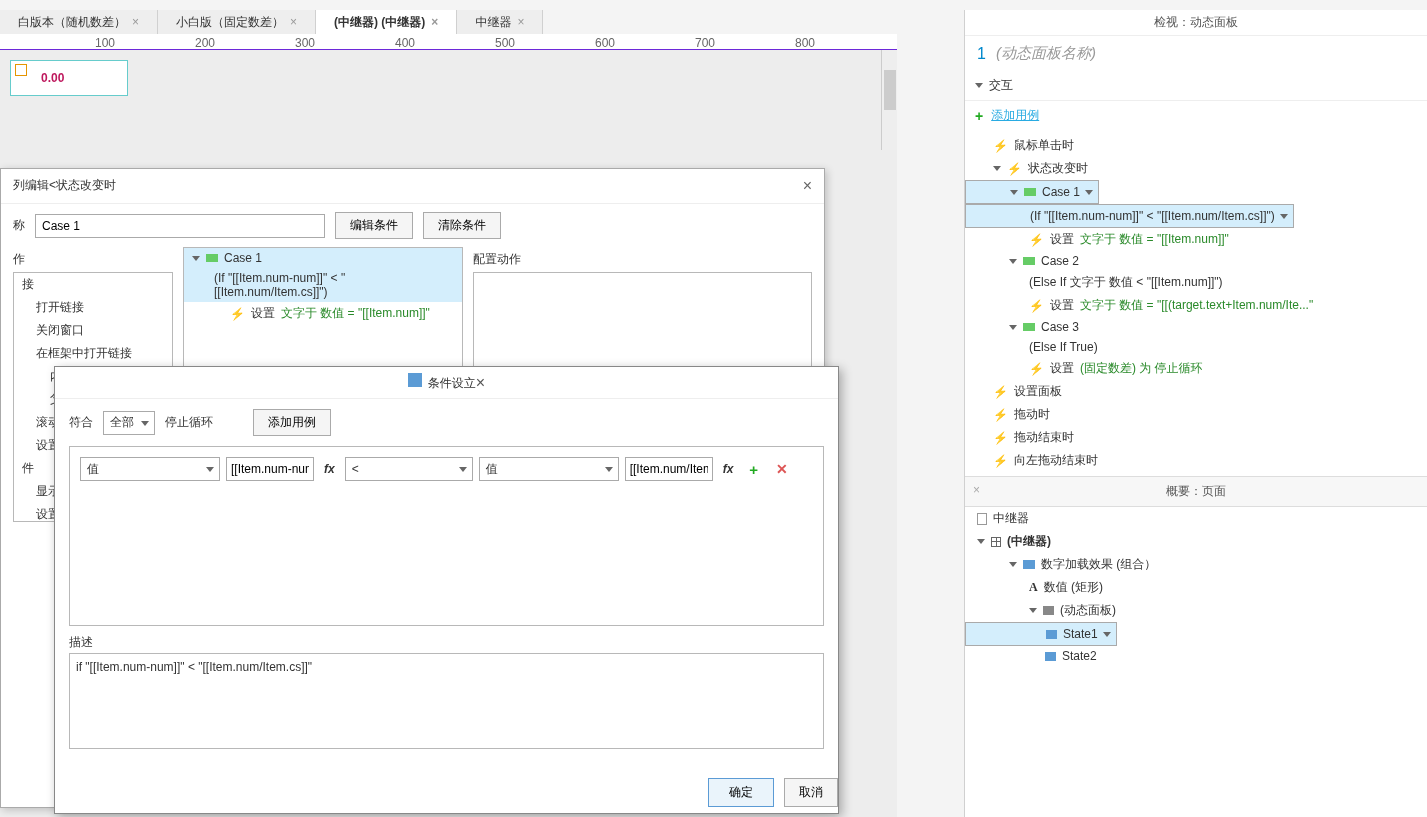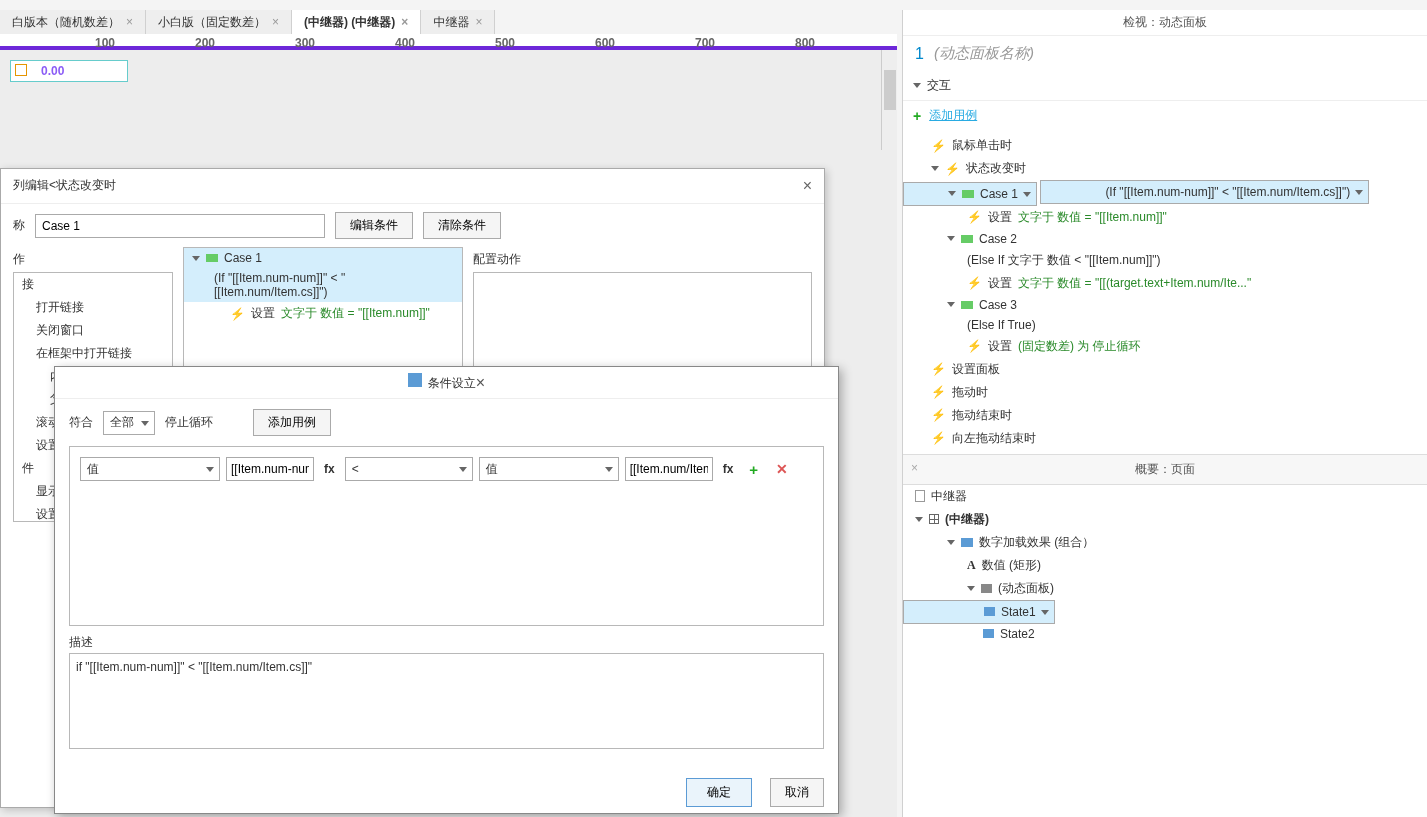--- a/index.html
+++ b/index.html
@@ -1,38 +1,38 @@
 <!DOCTYPE html>
 <html><head>
 <meta charset="utf-8">
 <style>
 * { box-sizing: border-box; margin: 0; padding: 0; font-family: "Microsoft YaHei", Arial, sans-serif; font-size: 12px; }
 body { background: #f4f4f4; width: 1427px; height: 817px; overflow: hidden; position: relative; color: #333; }
 
 
 .tabbar { position: absolute; top: 10px; left: 0; height: 24px; display: flex; background: #e8e8e8; }
-.tab { padding: 4px 12px; border-right: 1px solid #d0d0d0; display: flex; align-items: center; gap: 6px; background: #eee; }
+.tab { padding: 4px 18px; border-right: 1px solid #d0d0d0; display: flex; align-items: center; gap: 6px; background: #eee; }
 .tab.active { background: #fff; font-weight: bold; }
 .tab-close { color: #999; cursor: pointer; }
 
 
-.ruler { position: absolute; top: 34px; left: 0; right: 530px; height: 16px; background: #fff; border-bottom: 4px solid #6d28d9; font-size: 10px; color: #666; font-weight: bold; }
+.ruler { position: absolute; top: 34px; left: 0; right: 530px; height: 16px; background: #fff; border-bottom: 1px solid #6d28d9; font-size: 10px; color: #666; }
 .ruler span { position: absolute; top: 2px; }
 
 
 .canvas { position: absolute; top: 50px; left: 0; right: 530px; bottom: 0; background: #ededed; }
-.widget { position: absolute; top: 10px; left: 10px; width: 118px; height: 22px; background: #fff; border: 1px solid #6cc; display: flex; align-items: center; padding-left: 30px; color: #8b5cf6; font-weight: bold; }
+.widget { position: absolute; top: 10px; left: 10px; width: 118px; height: 36px; background: #fff; border: 1px solid #6cc; display: flex; align-items: center; padding-left: 30px; color: #be185d; font-weight: bold; }
 .widget::before { content:''; position:absolute; left:4px; top:3px; width:10px; height:10px; border:1px solid #e69500; }
 
 
 .vscroll { position:absolute; top:50px; right:530px; width:16px; height:100px; background:#eee; border-left:1px solid #ccc; }
 .vscroll-thumb { position:absolute; top:20px; left:2px; width:12px; height:40px; background:#ccc; }
 
 
-.inspector { position: absolute; top: 10px; right: 0; width: 525px; bottom: 0; background: #fff; border-left: 1px solid #d0d0d0; display:flex; flex-direction:column; }
+.inspector { position: absolute; top: 10px; right: 0; width: 463px; bottom: 0; background: #fff; border-left: 1px solid #d0d0d0; display:flex; flex-direction:column; }
 .insp-header { text-align:center; padding:4px; color:#555; border-bottom:1px solid #eee; }
 .insp-title { display:flex; align-items:center; gap:10px; padding:8px 12px; }
 .insp-title .num { color:#08c; font-size:16px; }
 .insp-title .name { color:#999; font-style:italic; font-size:15px; }
 .insp-tabs { display:flex; }
 .insp-tab { flex:1; text-align:center; padding:6px; background:#f5f5f5; border-bottom:1px solid #ddd; }
 .insp-tab.active { background:#29abe2; color:#fff; position:relative; }
 .insp-tab .star { position:absolute; right:6px; top:2px; }
 .section-hdr { padding:6px 10px; display:flex; align-items:center; gap:6px; border-bottom:1px solid #eee; }
 .chev { display:inline-block; width:0; height:0; border-left:4px solid transparent; border-right:4px solid transparent; border-top:5px solid #666; }
@@ -88,26 +88,26 @@
 .dlg2-close { font-size:16px; color:#555; cursor:pointer; }
 .dlg2-row1 { padding:10px 14px; display:flex; align-items:center; gap:10px; }
 .sel { height:24px; border:1px solid #aaa; background:#fff; padding:0 18px 0 6px; position:relative; display:inline-flex; align-items:center; }
 .sel::after { content:''; position:absolute; right:5px; top:9px; border-left:4px solid transparent; border-right:4px solid transparent; border-top:5px solid #666; }
 .cond-box { margin:0 14px; border:1px solid #b8b8b8; height:180px; padding:10px; }
 .cond-line { display:flex; align-items:center; gap:6px; }
 .cond-line .sel.w1 { width:140px; }
 .cond-line .sel.w2 { width:128px; }
 .cond-line .sel.w3 { width:140px; }
 .txtin { height:24px; border:1px solid #aaa; padding:0 4px; width:88px; }
-.fx { font-weight:bold; cursor:pointer; padding:0 4px; }
+.fx { font-style:italic; font-weight:bold; cursor:pointer; padding:0 4px; }
 .add-ic { color:#2a2; font-weight:bold; font-size:15px; padding:0 6px; cursor:pointer; }
 .del-ic { color:#d55; font-weight:bold; font-size:14px; padding:0 6px; cursor:pointer; }
 .desc-lbl { padding:8px 14px 2px; }
 .desc-box { margin:0 14px; border:1px solid #b8b8b8; height:96px; padding:6px; overflow-y:scroll; }
-.dlg2-ftr { position:absolute; bottom:6px; right:14px; display:flex; gap:18px; }
+.dlg2-ftr { position:absolute; bottom:6px; right:0; display:flex; gap:10px; }
 .btn.primary { border:1px solid #5b9bd5; background:#eaf4fb; padding:5px 20px; }
 </style>
 </head>
 <body>
 
 <div class="tabbar">
   <div class="tab">
       <span>白版本（随机数差）</span>
       <span class="tab-close">×</span>
     </div>

